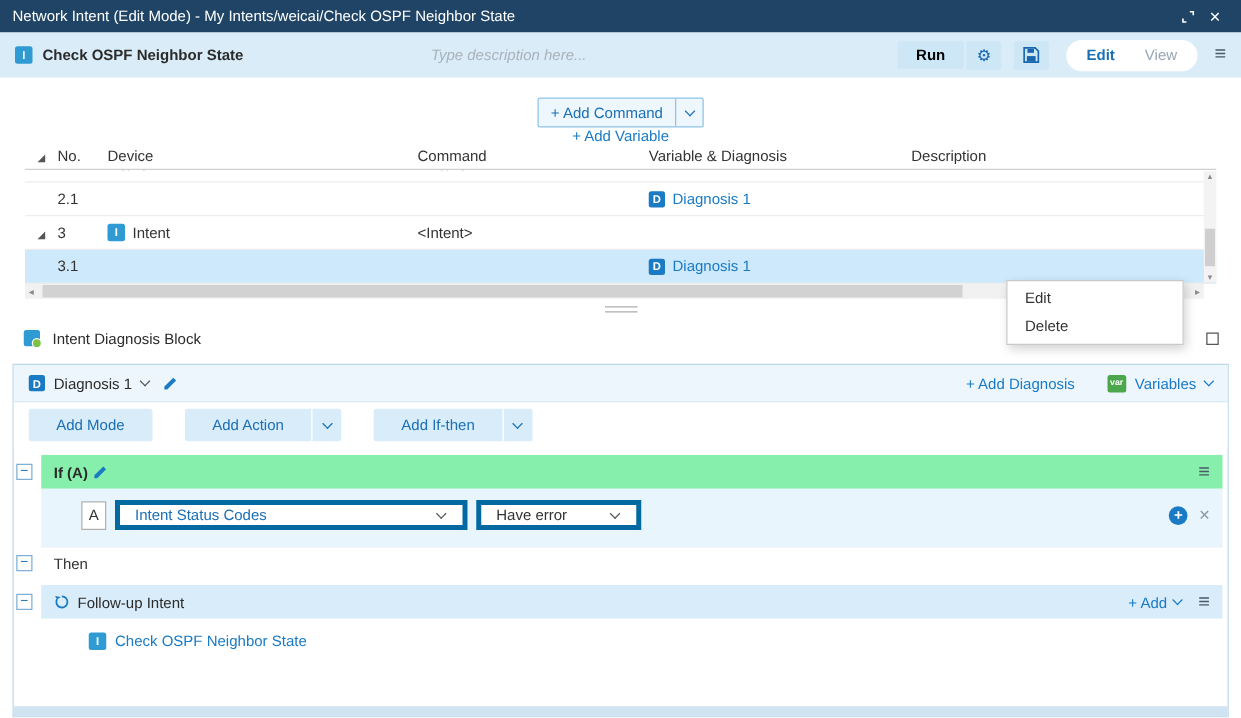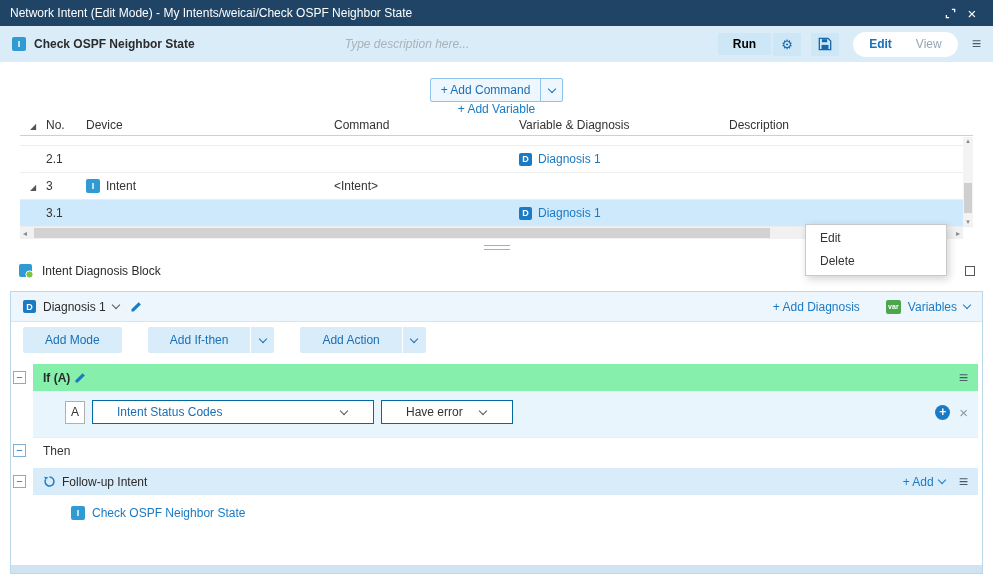--- a/index.html
+++ b/index.html
@@ -99,21 +99,21 @@
   .tree { margin-top: 6px; }
   .tree-row { display: flex; }
   .gutter { width: 22px; flex: none; display: flex; justify-content: flex-start; padding-left: 2px; padding-top: 7px; }
   .cbox { width: 13px; height: 13px; border: 1px solid #7fb0d4; background: #fff; color: #1a6fb5;
     font-size: 11px; line-height: 10px; text-align: center; cursor: pointer; flex: none; }
   .blk { flex: 1; margin-right: 4px; }
   .if-head { background: #86efac; height: 27px; display: flex; align-items: center; padding: 0 10px; }
   .if-label { font-weight: bold; color: #2b2b2b; }
   .if-body { background: #e9f5fd; padding: 9px 10px 13px 32px; display: flex; align-items: center; gap: 7px; }
   .cond-id { width: 20px; height: 23px; background: #fff; border: 1px solid #b0b0b0; display: flex; align-items: center; justify-content: center; }
-  .select { background: #fff; border: 1px solid #0369a1; height: 24px; display: flex; align-items: center; padding: 0 24px; cursor: pointer; }
+  .select { background: #fff; border: 4px solid #0369a1; height: 24px; display: flex; align-items: center; padding: 0 12px; cursor: pointer; }
   .select .txt { flex: 1; }
   .select.s1 { width: 282px; color: #1a6fb5; }
   .select.s2 { width: 132px; color: #333; }
   .select .chev { color: #555; margin-right: 2px; }
   .plus-circle { width: 15px; height: 15px; border-radius: 50%; background: #1a7ac4; color: #fff;
     display: flex; align-items: center; justify-content: center; font-size: 12px; font-weight: bold; cursor: pointer; }
   .x-icon { color: #8a9aa5; font-size: 15px; cursor: pointer; margin-left: 2px; }
   .then-row { height: 27px; display: flex; align-items: center; padding: 0 10px; border-top: 1px solid #e4eff7; }
   .fu-head { background: #d8ecfa; height: 27px; display: flex; align-items: center; padding: 0 10px; margin-top: 4px; }
   .fu-title { margin-left: 6px; color: #2b2b2b; text-align: center; }
@@ -280,27 +280,27 @@
     <span class="badge var">var</span>
     <span class="link">Variables</span>
     <span class="chev" style="color:#1a7ac4"></span>
   </div>
 
   <div class="diag-actions">
     <div class="act-btn">
       <span class="lbl">Add Mode</span>
     </div>
     <div class="act-btn">
-      <span class="lbl">Add If-then</span>
+      <span class="lbl">Add Action</span>
       <span class="arrow">
           <span class="chev"></span>
         </span>
     </div>
     <div class="act-btn">
-      <span class="lbl">Add Action</span>
+      <span class="lbl">Add If-then</span>
       <span class="arrow">
           <span class="chev"></span>
         </span>
     </div>
   </div>
 
   <div class="tree">
 
     <div class="tree-row">
       <div class="gutter">

